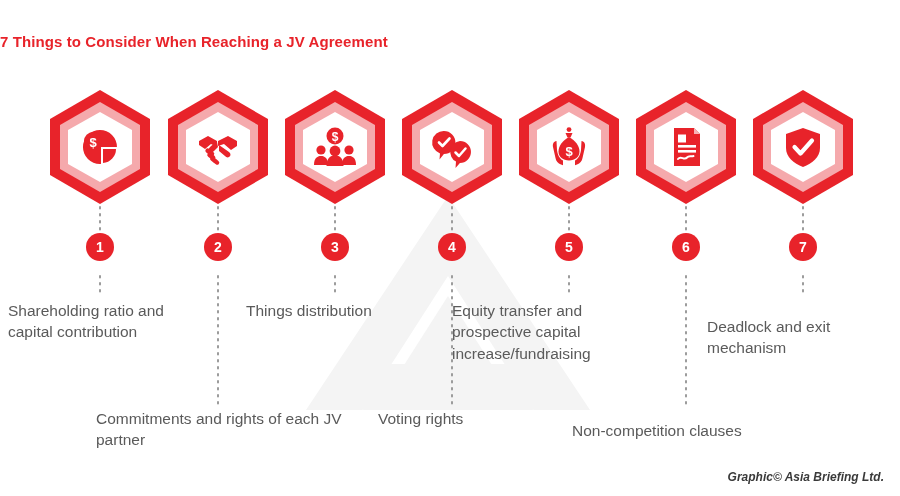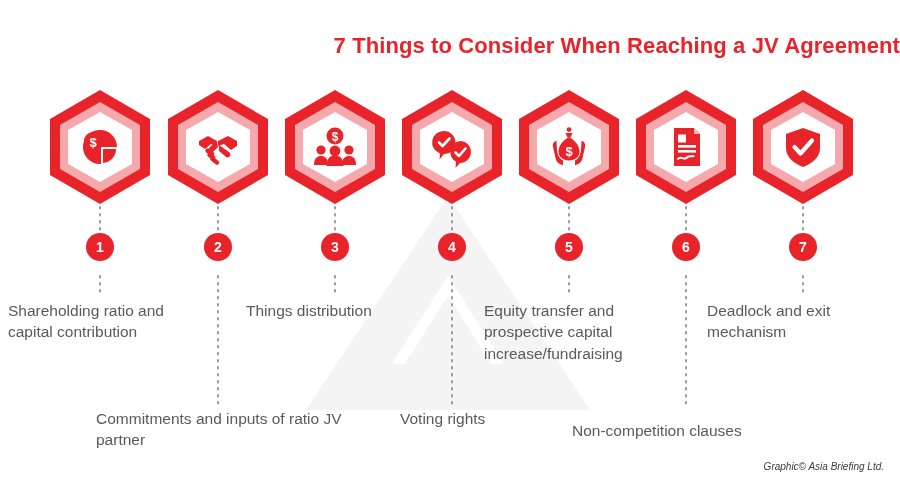--- a/index.html
+++ b/index.html
@@ -26,22 +26,22 @@
     pointer-events: none;
     z-index: 0;
   }
 
   
   #title {
     position: absolute;
     top: 33px;
     left: 0;
     width: 900px;
-    text-align: right;
-    font-size: 22px;
+    text-align: left;
+    font-size: 15px;
     font-weight: bold;
     color: #e8232a;
     letter-spacing: 0.1px;
     z-index: 5;
   }
 
   
   #hex-row {
     position: absolute;
     top: 88px;
@@ -88,25 +88,26 @@
     font-size: 15.5px;
     line-height: 1.38;
     color: #5a5a5a;
     z-index: 4;
   }
 
   
   #credit {
     position: absolute;
     right: 16px;
-    bottom: 24px;
-    font-size: 10px;
+    bottom: 12px;
+    font-size: 12px;
     font-style: italic;
     color: #3a3a3a;
     z-index: 5;
+    font-weight: bold;
   }
 </style>
 </head>
 <body>
 
 <svg id="watermark" viewBox="0 0 300 230" xmlns="http://www.w3.org/2000/svg" aria-hidden="true">
   <g fill="#f4f4f4">
     <path d="M150 8 L292 222 L236 222 L150 88 L64 222 L8 222 Z"></path>
     <path d="M150 108 L206 196 L94 196 Z"></path>
     <rect x="60" y="176" width="180" height="46" rx="6"></rect>
@@ -261,25 +262,25 @@
 <div class="num-badge" style="left:86px;  top:233px">1</div>
 <div class="num-badge" style="left:204px; top:233px">2</div>
 <div class="num-badge" style="left:321px; top:233px">3</div>
 <div class="num-badge" style="left:438px; top:233px">4</div>
 <div class="num-badge" style="left:555px; top:233px">5</div>
 <div class="num-badge" style="left:672px; top:233px">6</div>
 <div class="num-badge" style="left:789px; top:233px">7</div>
 
 <div class="label" style="left:8px;   top:300px; width:186px">Shareholding ratio and capital contribution</div>
 
-<div class="label" style="left:96px;  top:408px; width:246px">Commitments and inputs of ratio JV partner</div>
+<div class="label" style="left:96px;  top:408px; width:246px">Commitments and rights of each JV partner</div>
 
 <div class="label" style="left:246px; top:300px; width:180px">Things distribution</div>
 
-<div class="label" style="left:400px; top:408px; width:150px">Voting rights</div>
-
-<div class="label" style="left:484px; top:300px; width:194px">Equity transfer and prospective capital increase/fundraising</div>
+<div class="label" style="left:378px; top:408px; width:150px">Voting rights</div>
+
+<div class="label" style="left:452px; top:300px; width:194px">Equity transfer and prospective capital increase/fundraising</div>
 
 <div class="label" style="left:572px; top:420px; width:228px">Non-competition clauses</div>
 
-<div class="label" style="left:707px; top:300px; width:190px">Deadlock and exit mechanism</div>
+<div class="label" style="left:707px; top:316px; width:190px">Deadlock and exit mechanism</div>
 
 <div id="credit">Graphic© Asia Briefing Ltd.</div>
 
 </body></html>

